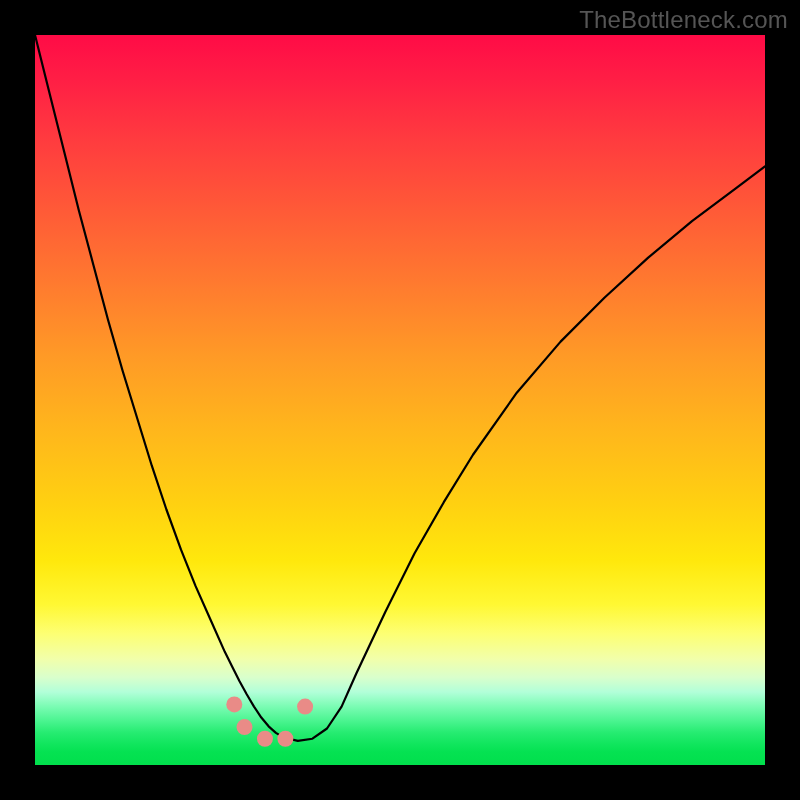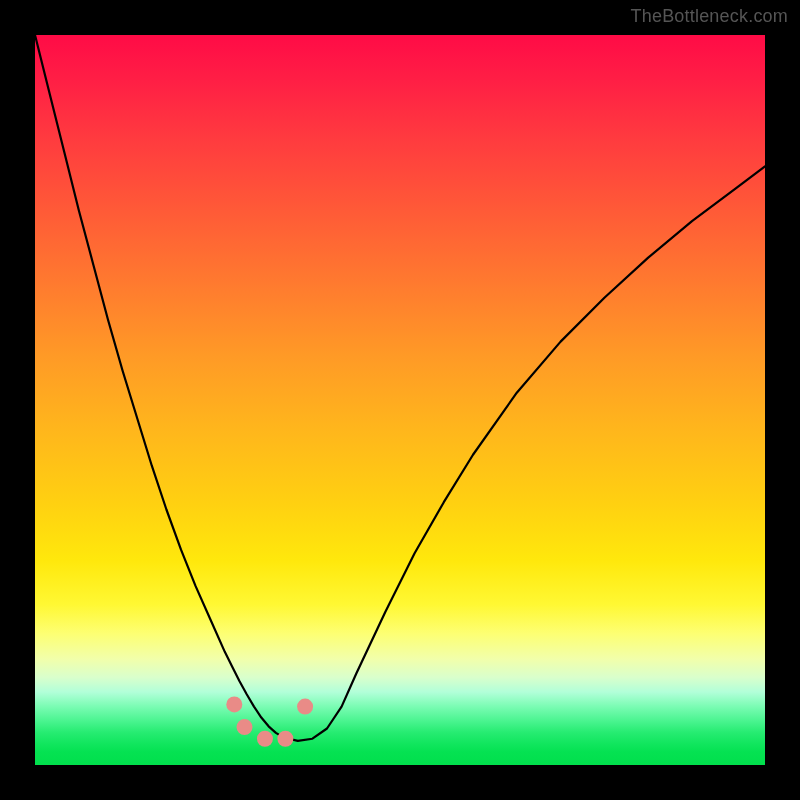--- a/index.html
+++ b/index.html
@@ -67,21 +67,21 @@
     left: 0;
     top: 0;
     width: 100%;
     height: 100%;
   }
   .watermark {
     position: absolute;
     top: 6px;
     right: 12px;
     color: #555;
-    font-size: 18px;
+    font-size: 24px;
     letter-spacing: 0.2px;
     font-weight: 400;
   }
 </style>
 </head>
 <body>
 
 <div class="frame">
   <div class="plot">
     <div class="gradient"></div>

